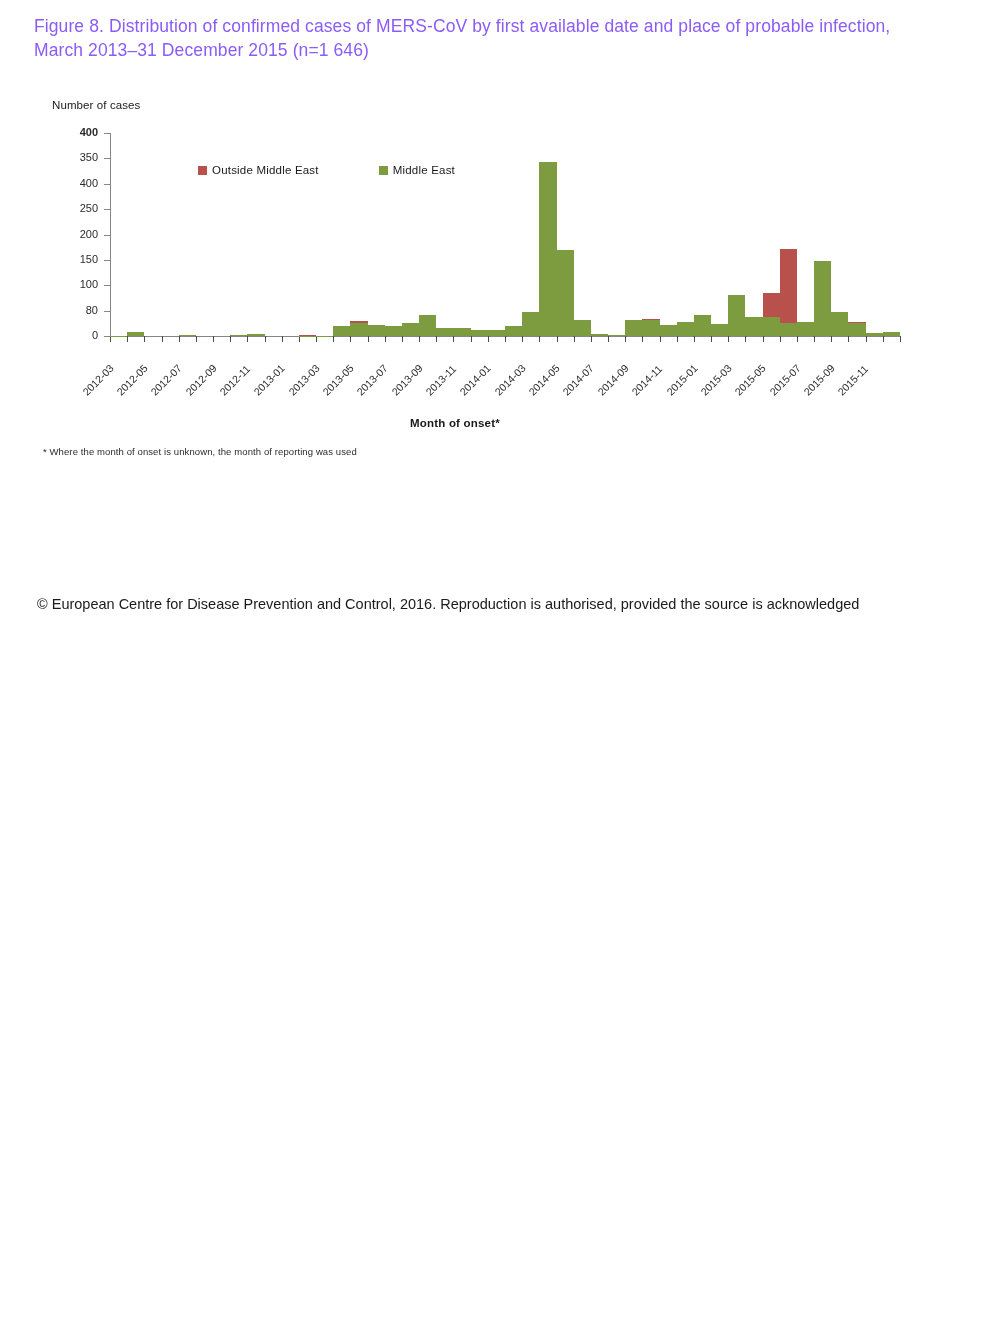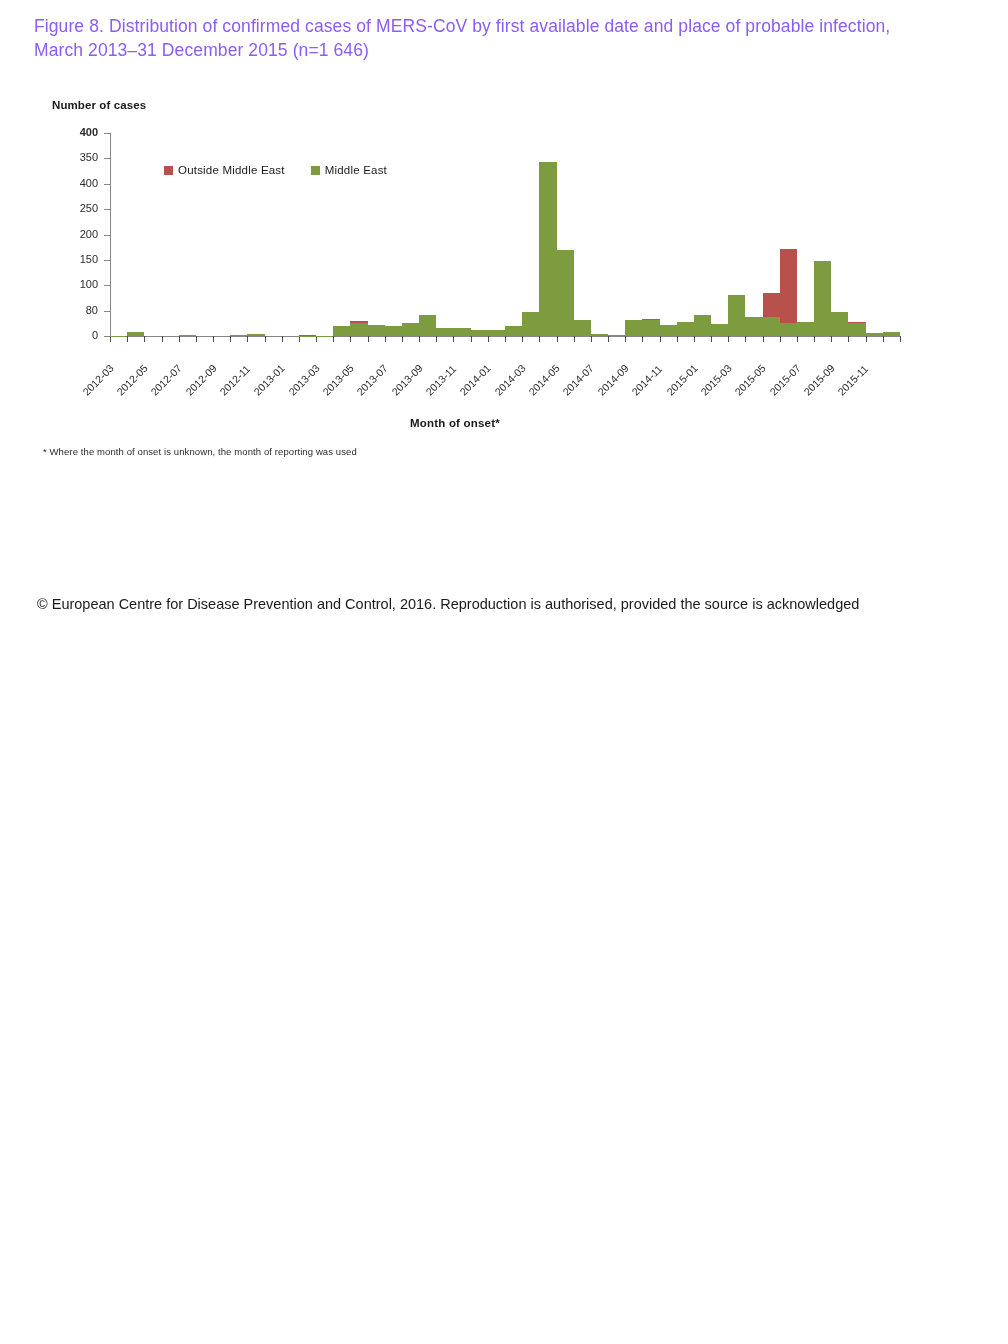--- a/index.html
+++ b/index.html
@@ -36,21 +36,21 @@
     top: 0;
     width: 1008px;
     height: 470px;
   }
 
   #y-axis-title {
     position: absolute;
     left: 52px;
     top: 99px;
     font-size: 11.5px;
-    font-weight: bold;
+    font-weight: normal;
     color: #1a1a1a;
     letter-spacing: 0.1px;
   }
 
   
   #plot-area {
     position: absolute;
     left: 110px;
     top: 133px;
     width: 790px;
@@ -137,20 +137,21 @@
     left: 164px;
     top: 164px;
     display: flex;
     align-items: center;
     gap: 26px;
   }
   .legend-entry {
     display: flex;
     align-items: center;
     gap: 5px;
+    margin-left: 34px;
   }
   .legend-swatch {
     width: 9px;
     height: 9px;
     display: inline-block;
   }
   .legend-text {
     font-size: 11.5px;
     color: #1a1a1a;
     letter-spacing: 0.2px;

